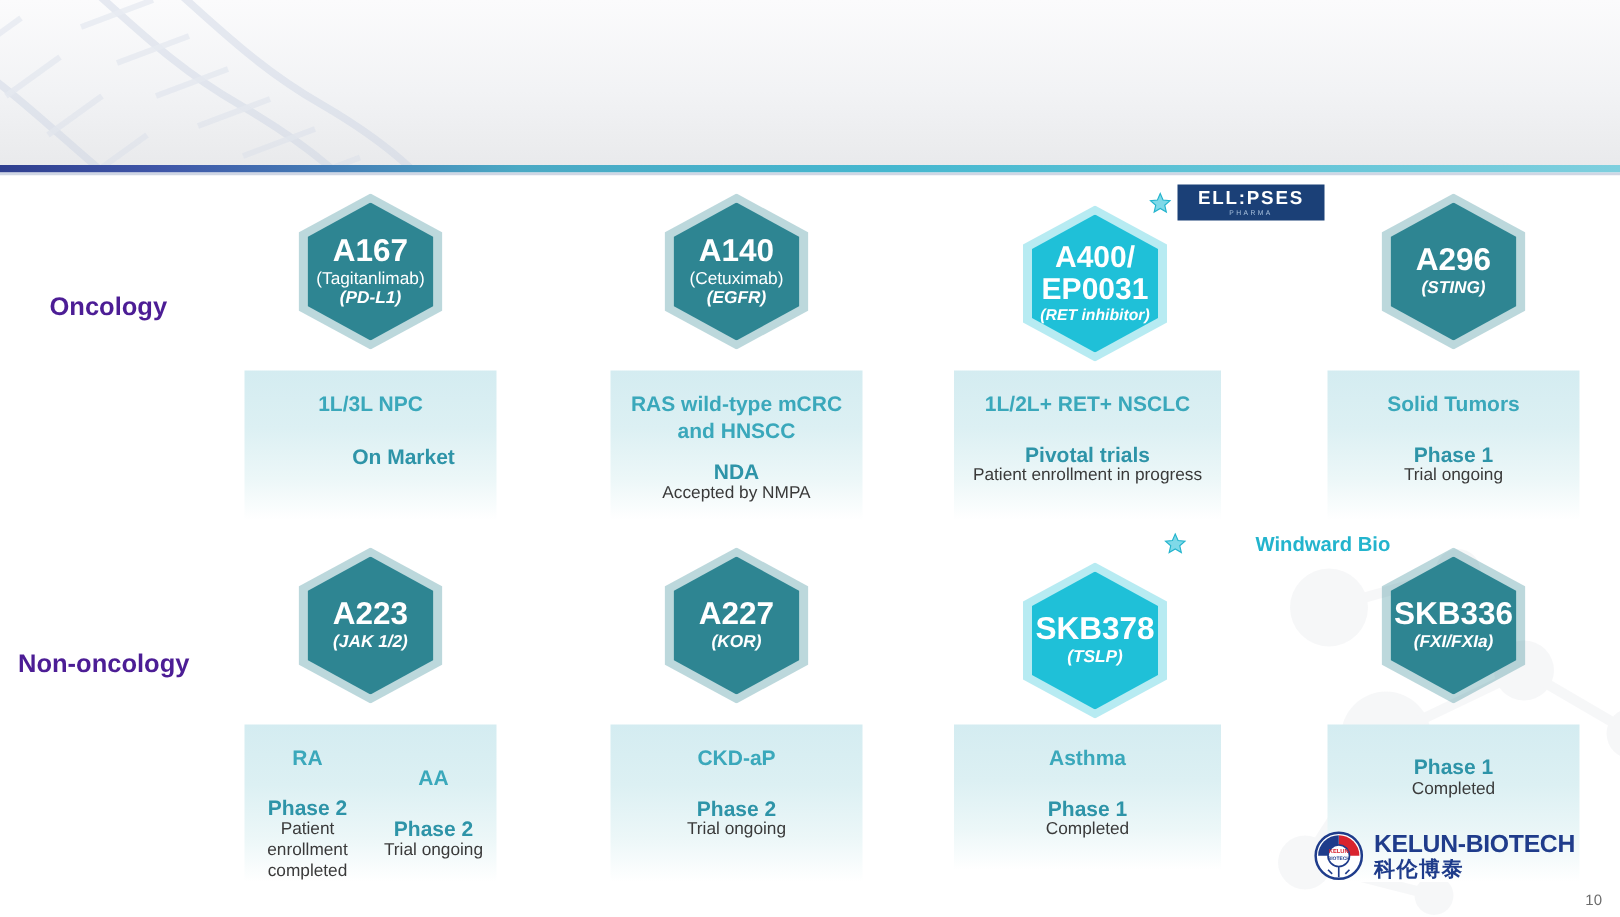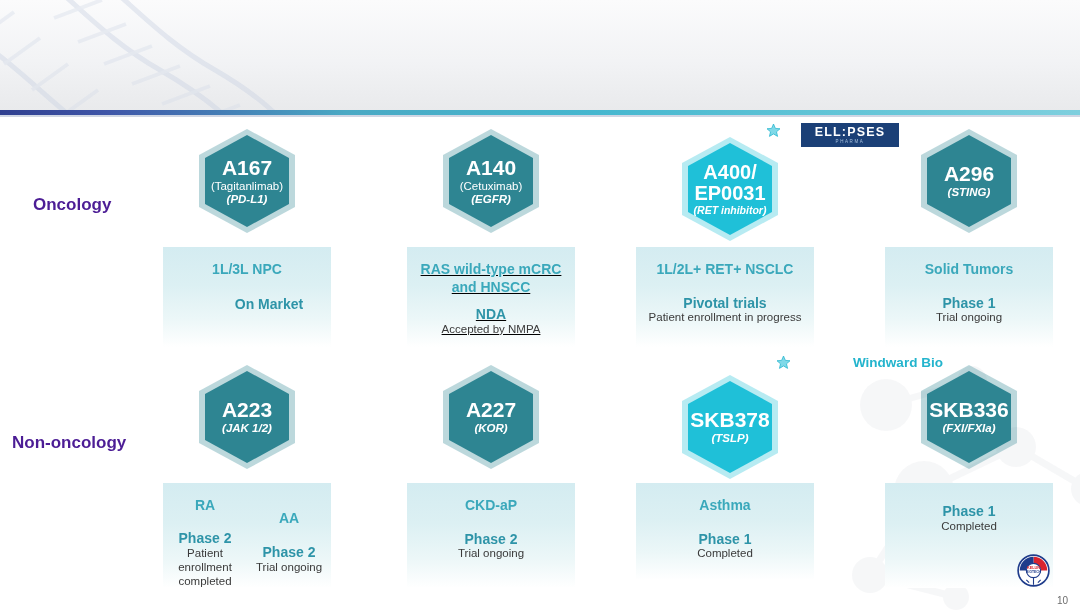--- a/index.html
+++ b/index.html
@@ -130,21 +130,22 @@
     font-weight: bold;
     font-style: italic;
     white-space: nowrap;
   }
   .hex-target.small { font-size: 10.5px; }
 
   
   .partner {
     position: absolute;
     display: flex;
-    gap: 20px;
+    align-items: center;
+    gap: 4px;
     white-space: nowrap;
   }
   .star-icon { width: 15px; height: 15px; display: block; }
   .partner-name {
     font-size: 13.5px;
     font-weight: bold;
     color: #23b4cd;
     margin-left: 42px;
   }
   .ellipses-logo {
@@ -306,21 +307,21 @@
   <div class="asset" style="left:407px; top:12px; width:168px;">
     <div class="hex-wrap" style="top:0;">
       <div class="hex-outer" style="background:#2e8592;"></div>
       <div class="hex-inner" style="background:#2e8592;"></div>
       <div class="hex-text">
         <div class="hex-code">A140</div>
         <div class="hex-sub">(Cetuximab)</div>
         <div class="hex-target">(EGFR)</div>
       </div>
     </div>
-    <div class="panel" style="left:0; top:118px; width:168px; height:100px;text-decoration:underline;">
+    <div class="panel" style="left:0; top:118px; width:168px; height:100px;">
       <div class="panel-indication">RAS wild-type mCRC and HNSCC</div>
       <div class="panel-phase" style="margin-top:10px;">NDA</div>
       <div class="panel-note">Accepted by NMPA</div>
     </div>
   </div>
 
   <div class="asset" style="left:646px; top:12px; width:168px;">
     <div class="partner" style="left:120px; top:-6px;">
       <svg class="star-icon" viewBox="0 0 24 24">
         <path d="M12 1.6 L15 8.6 L22.4 9.2 L16.8 14.1 L18.5 21.4 L12 17.5 L5.5 21.4 L7.2 14.1 L1.6 9.2 L9 8.6 Z" fill="#7fd9e8" stroke="#23b4cd" stroke-width="1.2"></path>
@@ -444,16 +445,20 @@
       <path d="M30 5 A25 25 0 0 0 5 30 L30 30 Z" fill="#1f3c8b"></path>
       <circle cx="30" cy="30" r="13" fill="#ffffff" stroke="#1f3c8b" stroke-width="2"></circle>
       <text x="30" y="27" font-size="7" font-weight="bold" fill="#d9232e" text-anchor="middle" font-family="'Liberation Sans', sans-serif">KELUN</text>
       <text x="30" y="35" font-size="6" font-weight="bold" fill="#1f3c8b" text-anchor="middle" font-family="'Liberation Sans', sans-serif">BIOTECH</text>
       <g stroke="#1f3c8b" stroke-width="2">
         <line x1="30" y1="43" x2="30" y2="56"></line>
         <line x1="17" y1="47" x2="22" y2="52"></line>
         <line x1="43" y1="47" x2="38" y2="52"></line>
       </g>
     </svg>
+    <div class="footer-words">
+      <div class="footer-en">KELUN-BIOTECH</div>
+      <div class="footer-cn">科伦博泰</div>
+    </div>
   </div>
   <div class="page-number">10</div>
 
 </div>
 
 </body></html>

